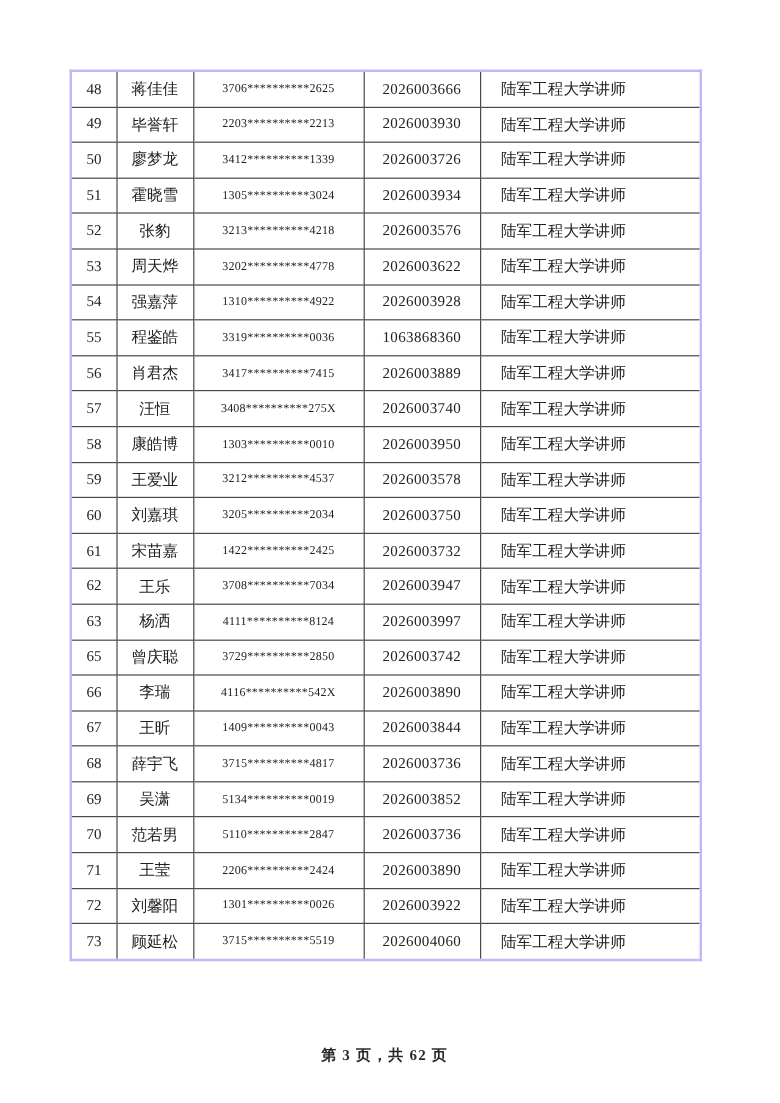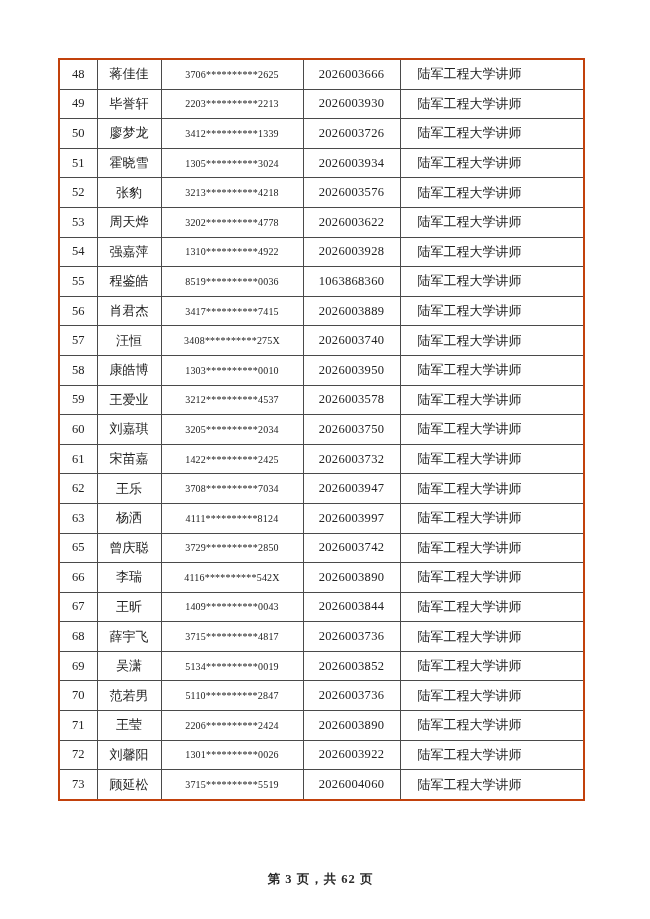--- a/index.html
+++ b/index.html
@@ -16,21 +16,21 @@
     color: #222222;
     overflow: hidden;
   }
   table.roster {
     position: absolute;
     left: 58px;
     top: 58px;
     width: 525px;
     border-collapse: collapse;
     table-layout: fixed;
-    border: 2px solid #c2410c;
+    border: 2px solid #c4b5fd;
   }
   table.roster td {
     border: 1px solid #4a4a4a;
     height: 28.6px; 
     font-size: 13px;
     text-align: center;
     vertical-align: middle;
     padding: 0;
     white-space: nowrap;
     overflow: hidden;
@@ -113,21 +113,21 @@
         <tr>
       <td class="c-no">54</td>
       <td class="c-name">强嘉萍</td>
       <td class="c-id">1310**********4922</td>
       <td class="c-reg">2026003928</td>
       <td class="c-title">陆军工程大学讲师</td>
     </tr>
         <tr>
       <td class="c-no">55</td>
       <td class="c-name">程鉴皓</td>
-      <td class="c-id">8519**********0036</td>
+      <td class="c-id">3319**********0036</td>
       <td class="c-reg">1063868360</td>
       <td class="c-title">陆军工程大学讲师</td>
     </tr>
         <tr>
       <td class="c-no">56</td>
       <td class="c-name">肖君杰</td>
       <td class="c-id">3417**********7415</td>
       <td class="c-reg">2026003889</td>
       <td class="c-title">陆军工程大学讲师</td>
     </tr>

